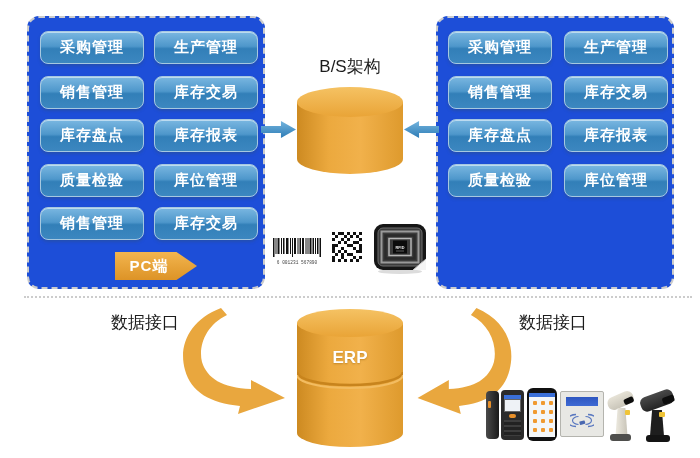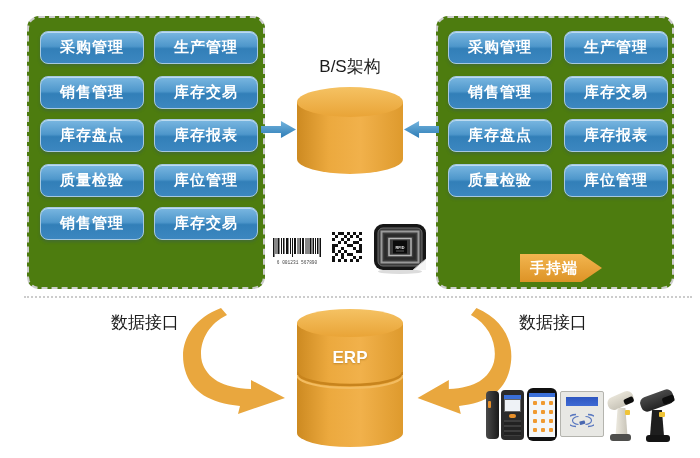--- a/index.html
+++ b/index.html
@@ -1,19 +1,19 @@
 <!DOCTYPE html>
 <html><head>
 <meta charset="utf-8">
 <style>
   html,body{margin:0;padding:0;background:#fff;}
   .stage{position:relative;width:700px;height:458px;background:#fff;overflow:hidden;
          font-family:"Liberation Sans",sans-serif;}
   .panel{position:absolute;width:238px;height:273px;border:2px dashed #cccccc;
-         border-radius:12px;box-sizing:border-box;background:#4d7c0f;}
+         border-radius:12px;box-sizing:border-box;background:#1d4ed8;}
   .module{position:absolute;width:104px;height:33px;border-radius:8px;box-sizing:border-box;
           background:linear-gradient(180deg,#7ab7e1 0%,#4e97cb 46%,#327fb8 54%,#3c87c0 100%);
           border:1px solid #a6c8e0;
           box-shadow:0 2px 3px rgba(50,80,110,.35), inset 0 1px 0 rgba(255,255,255,.5);
           color:#fff;font-size:15px;font-weight:bold;letter-spacing:1px;
           display:flex;align-items:center;justify-content:center;}
   .tag{position:absolute;width:82px;height:28px;box-sizing:border-box;
        background:linear-gradient(180deg,#f2b54f 0%,#dd9326 100%);
        clip-path:polygon(0 0,75% 0,100% 50%,75% 100%,0 100%);
        color:#fff;font-size:15px;font-weight:bold;letter-spacing:1px;
@@ -91,32 +91,32 @@
     <div class="module" style="left:11px;top:13px;">采购管理</div>
     <div class="module" style="left:125px;top:13px;">生产管理</div>
     <div class="module" style="left:11px;top:58px;">销售管理</div>
     <div class="module" style="left:125px;top:58px;">库存交易</div>
     <div class="module" style="left:11px;top:101px;">库存盘点</div>
     <div class="module" style="left:125px;top:101px;">库存报表</div>
     <div class="module" style="left:11px;top:146px;">质量检验</div>
     <div class="module" style="left:125px;top:146px;">库位管理</div>
     <div class="module" style="left:11px;top:189px;">销售管理</div>
     <div class="module" style="left:125px;top:189px;">库存交易</div>
+    <div class="tag" style="left:86px;top:234px;">PC端</div>
   </div>
 
   <div class="panel" style="left:436px;top:16px;">
     <div class="module" style="left:10px;top:13px;">采购管理</div>
     <div class="module" style="left:126px;top:13px;">生产管理</div>
     <div class="module" style="left:10px;top:58px;">销售管理</div>
     <div class="module" style="left:126px;top:58px;">库存交易</div>
     <div class="module" style="left:10px;top:101px;">库存盘点</div>
     <div class="module" style="left:126px;top:101px;">库存报表</div>
     <div class="module" style="left:10px;top:146px;">质量检验</div>
     <div class="module" style="left:126px;top:146px;">库位管理</div>
-    <div class="tag" style="left:82px;top:236px;">手持端</div>
   </div>
 
   <div class="center-title">B/S架构</div>
 
   <svg style="left:297px;top:87px;" width="106" height="88" viewBox="0 0 106 88">
     <defs>
       <linearGradient id="cylBody" x1="0" y1="0" x2="1" y2="0">
         <stop offset="0" stop-color="#cd8a21"></stop>
           <stop offset="0.3" stop-color="#eca93e"></stop>
         <stop offset="0.6" stop-color="#f1b14b"></stop>

